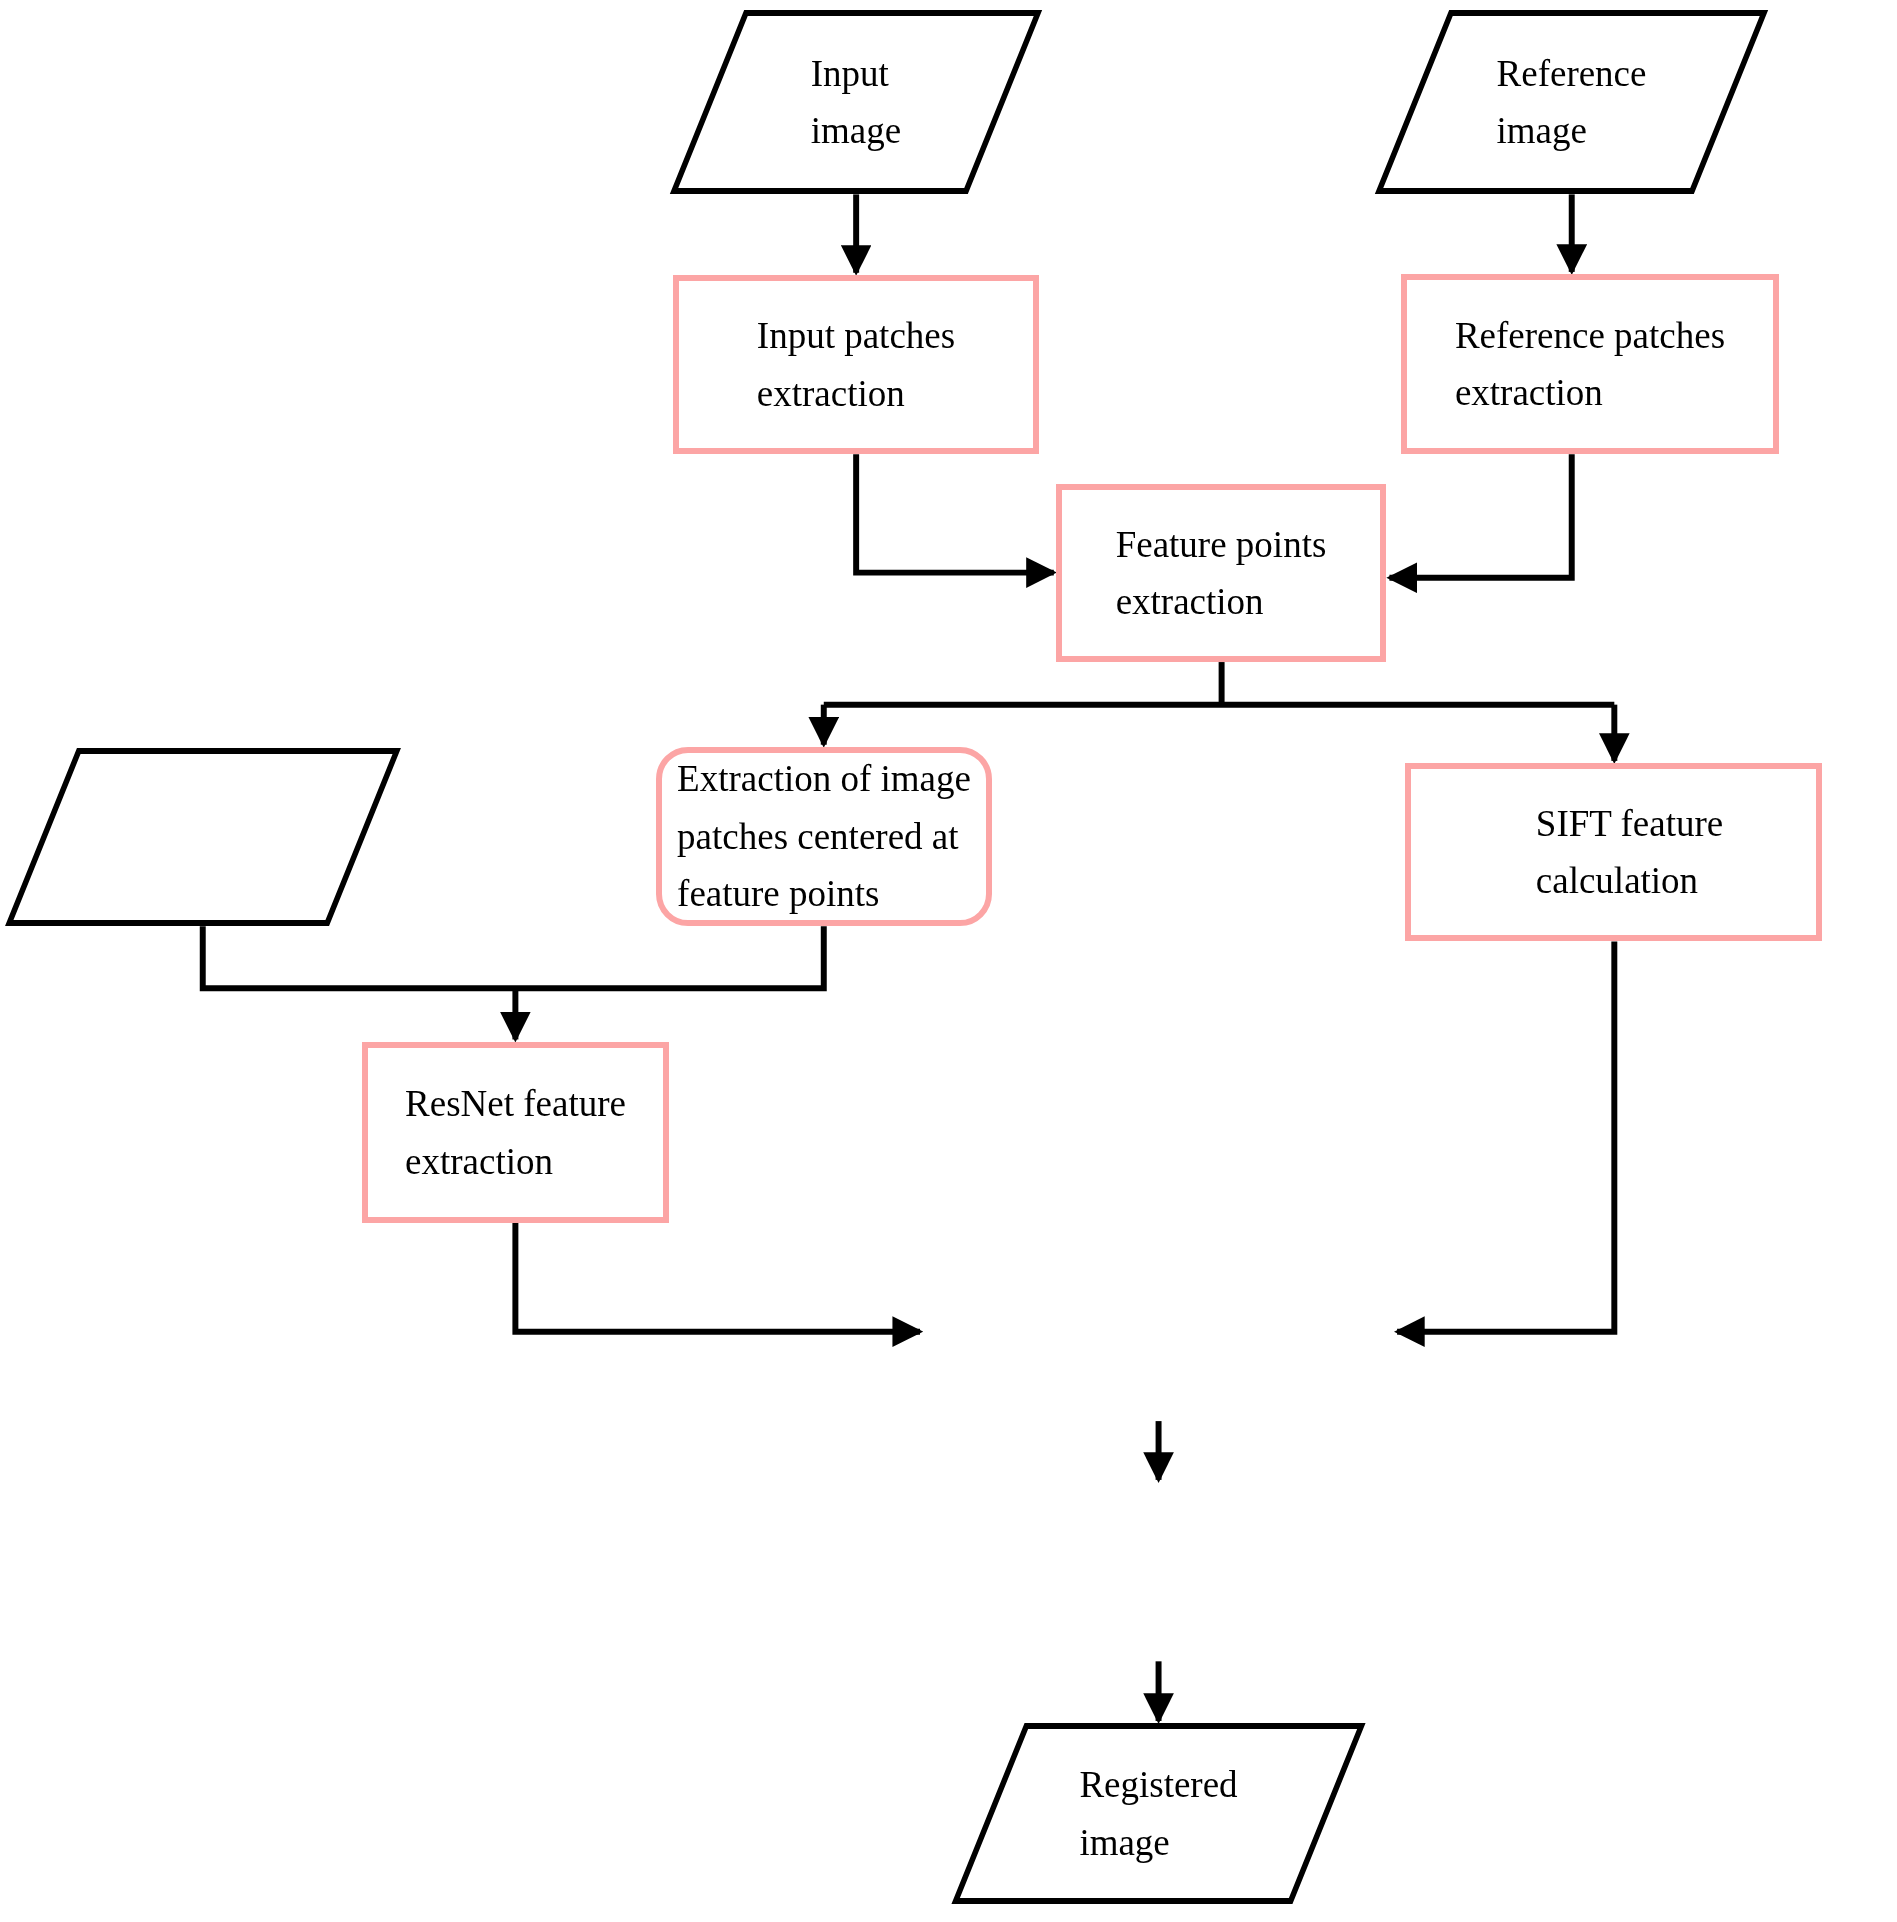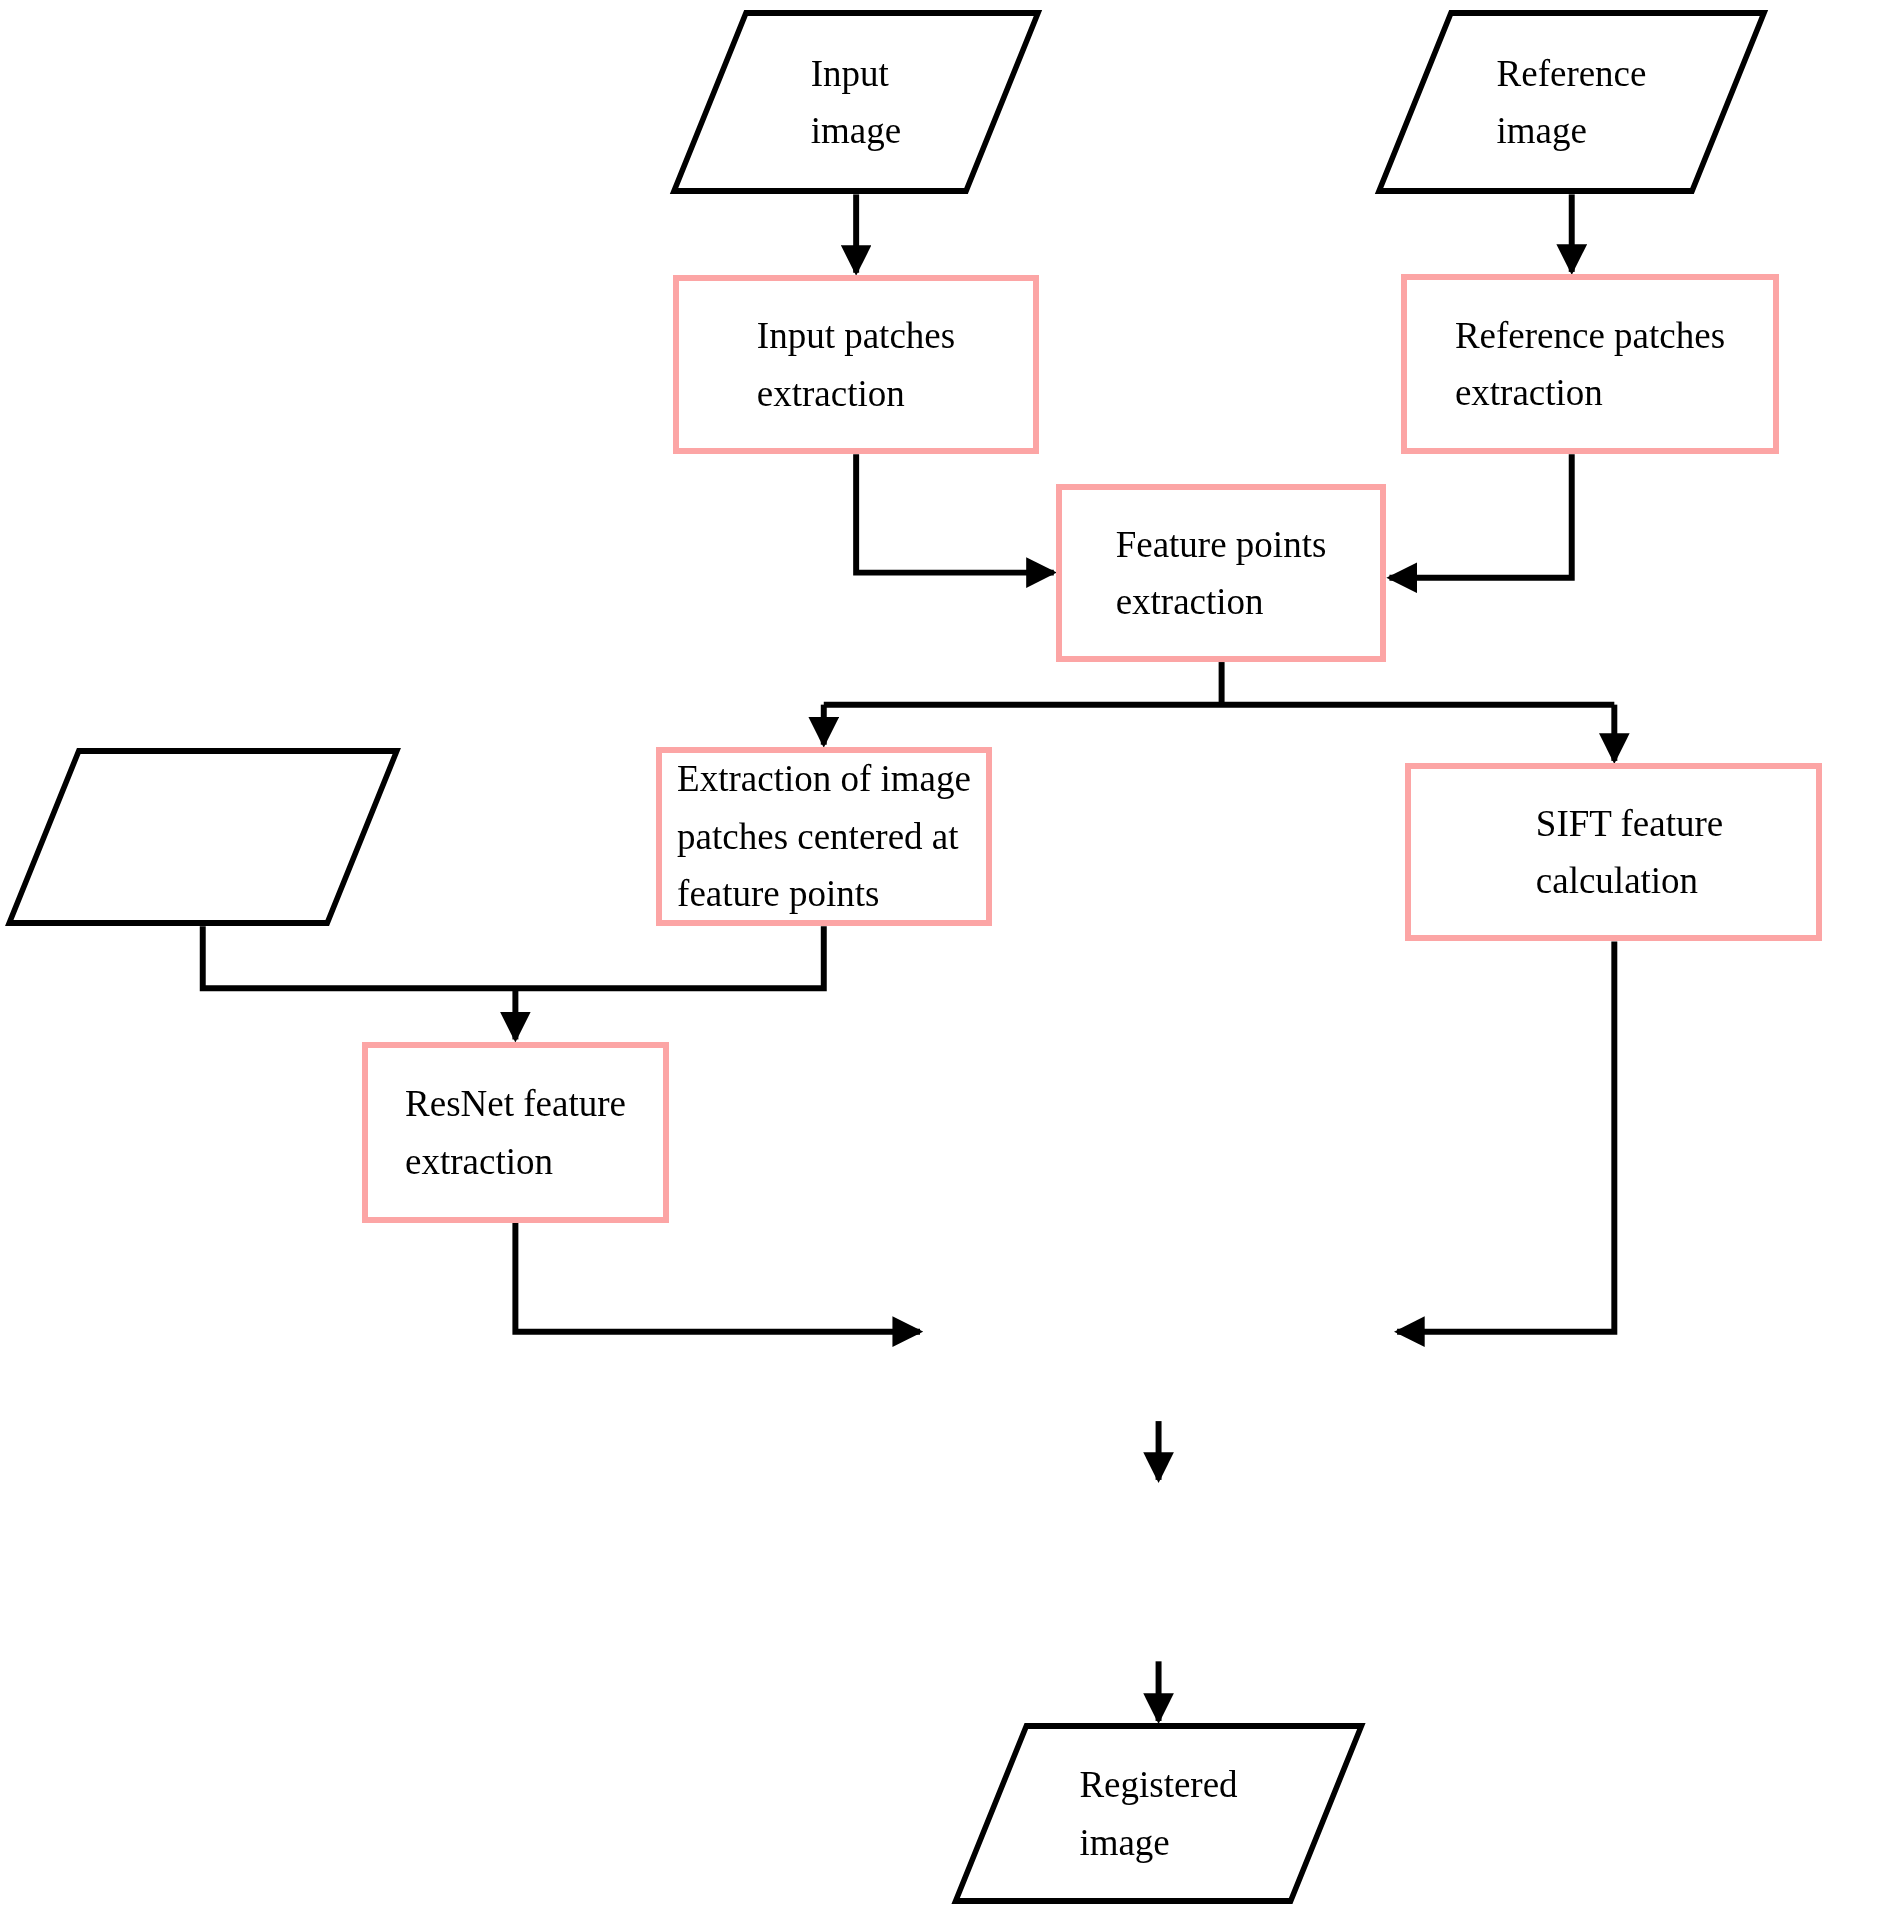--- a/index.html
+++ b/index.html
@@ -108,21 +108,21 @@
   <div class="node rect" style="left:1401px; top:274px; width:378px; height:180px;">
     <div class="label">Reference patches
 extraction</div>
   </div>
 
   <div class="node rect" style="left:1056px; top:484px; width:330px; height:178px;">
     <div class="label">Feature points
 extraction</div>
   </div>
 
-  <div class="node rect" style="left:656px; top:747px; width:336px; height:179px;">
+  <div class="node rect" style="left:656px; top:747px; width:336px; height:179px;border-radius:32px;">
     <div class="label">Extraction of image
 patches centered at
 feature points</div>
   </div>
 
   <div class="node rect" style="left:1405px; top:763px; width:417px; height:178px;padding-left:32px;">
     <div class="label">SIFT feature
 calculation</div>
   </div>
 

